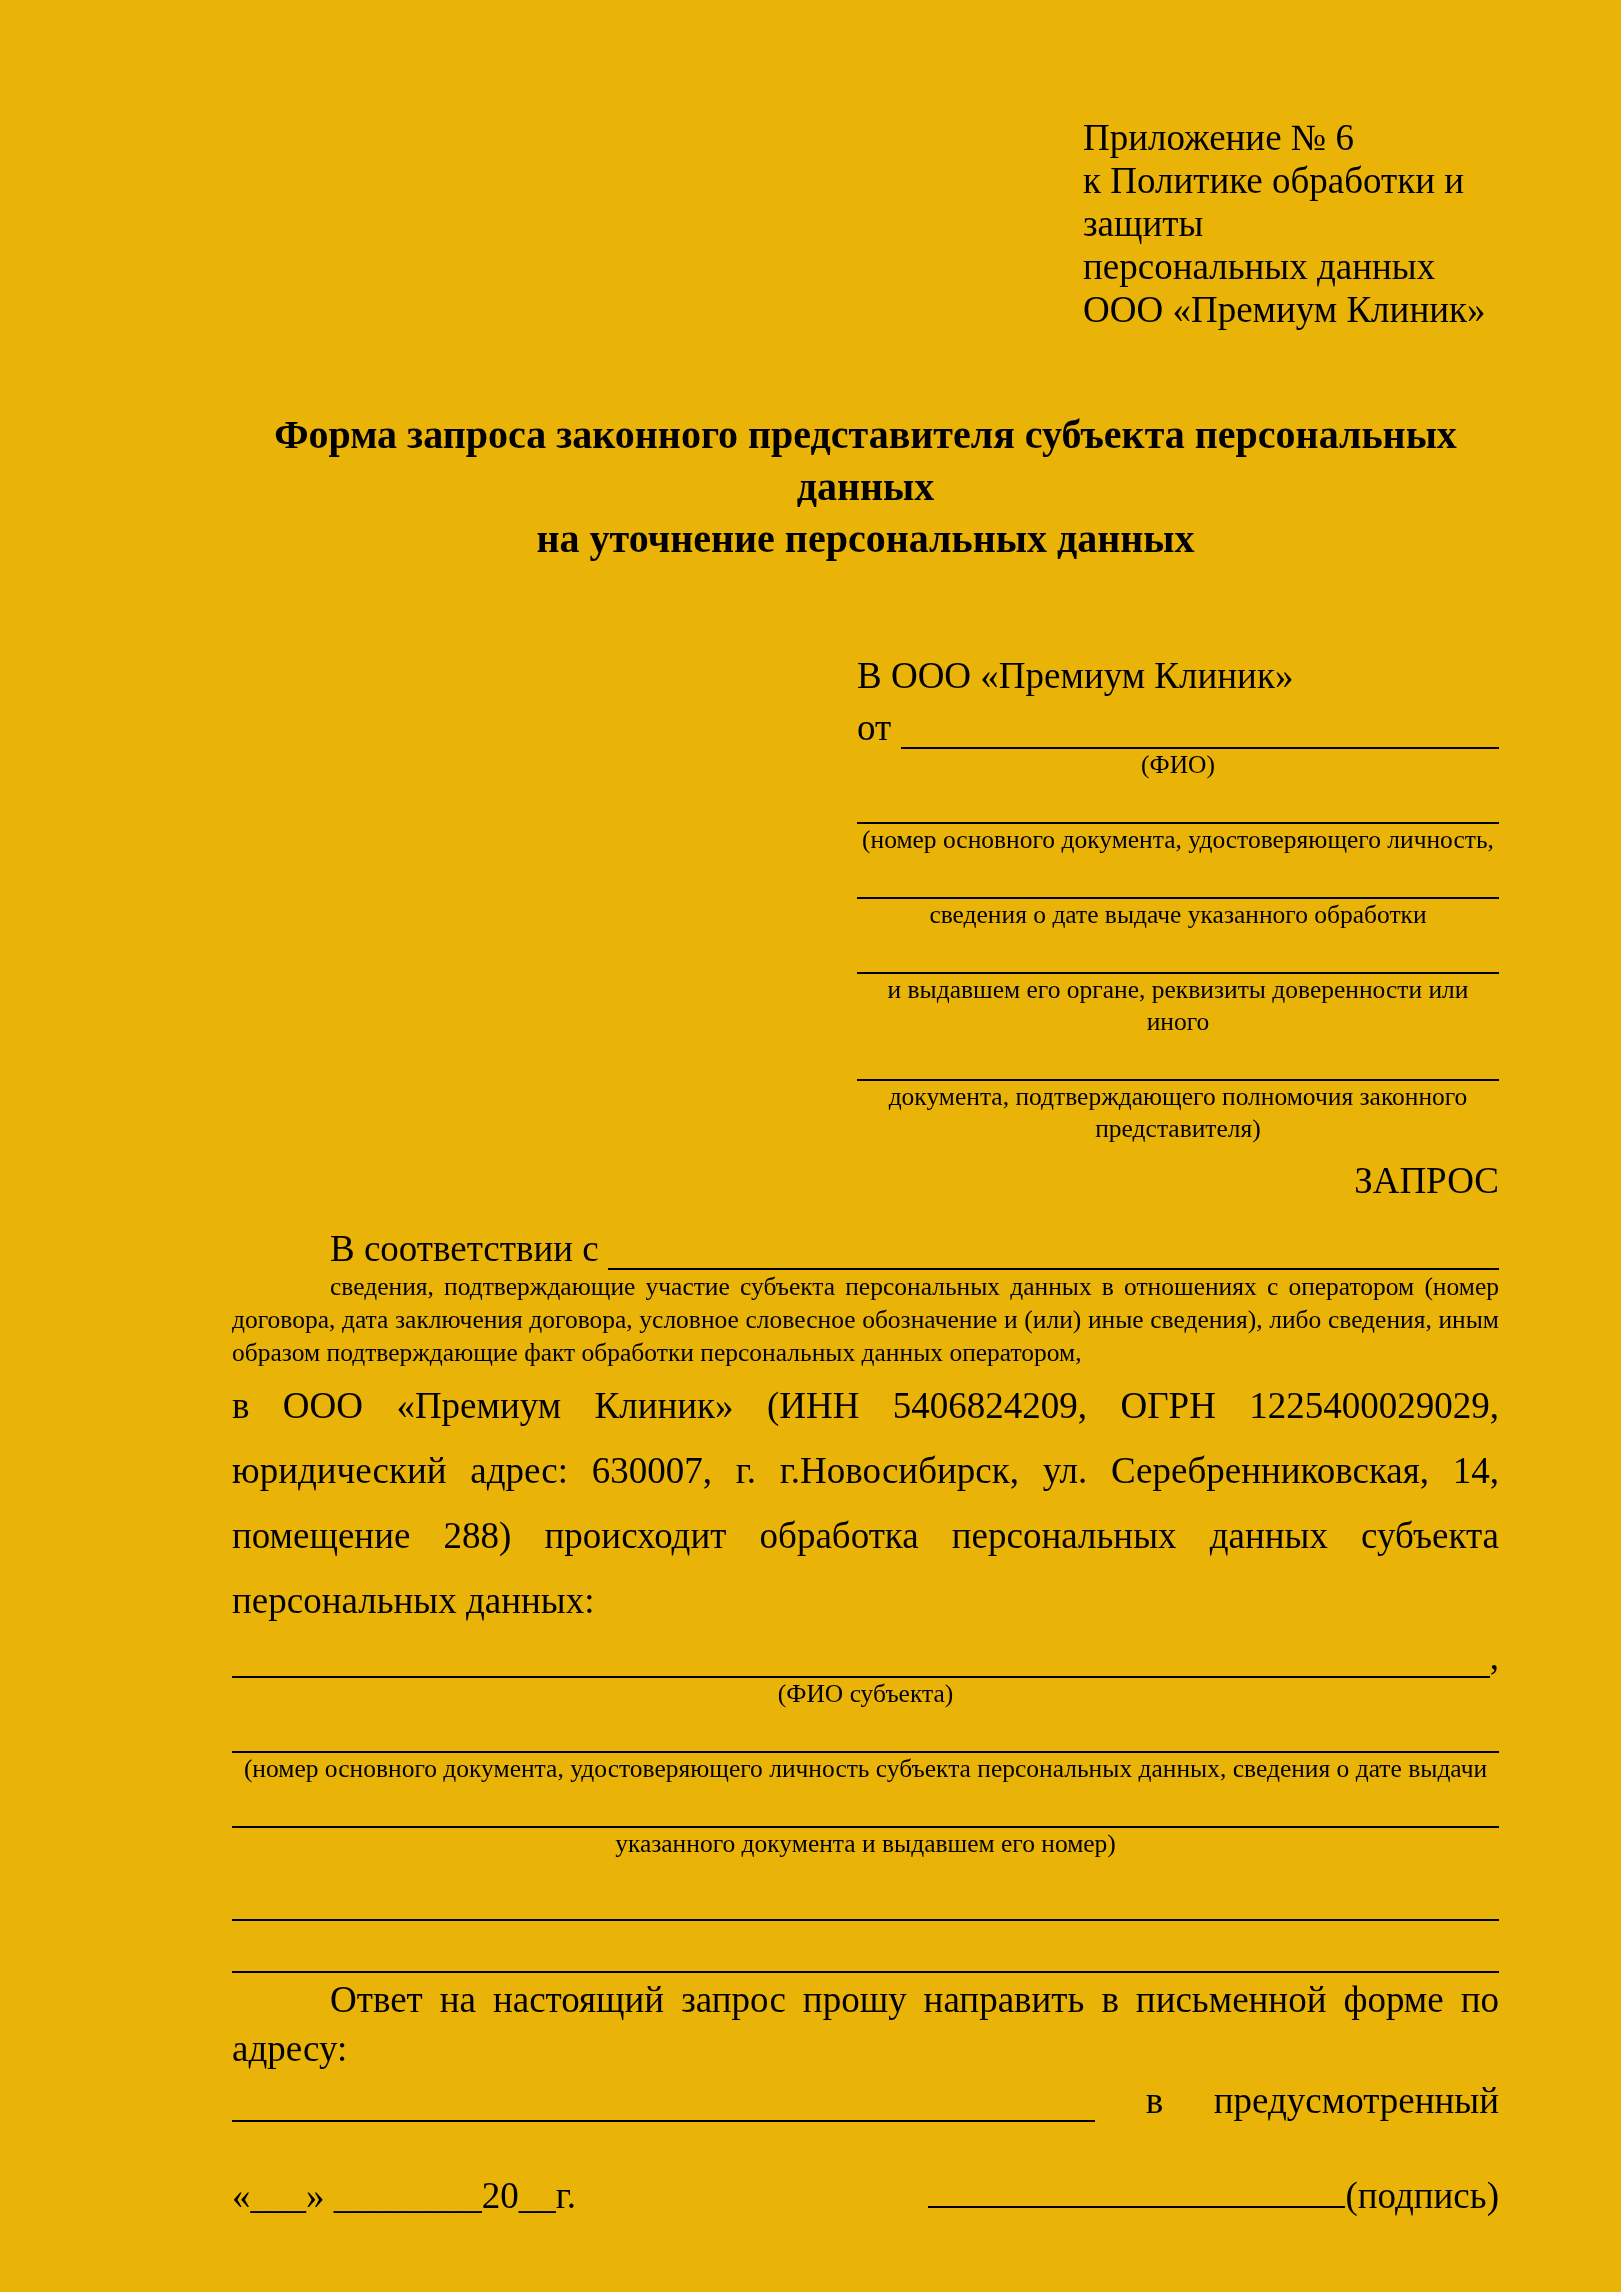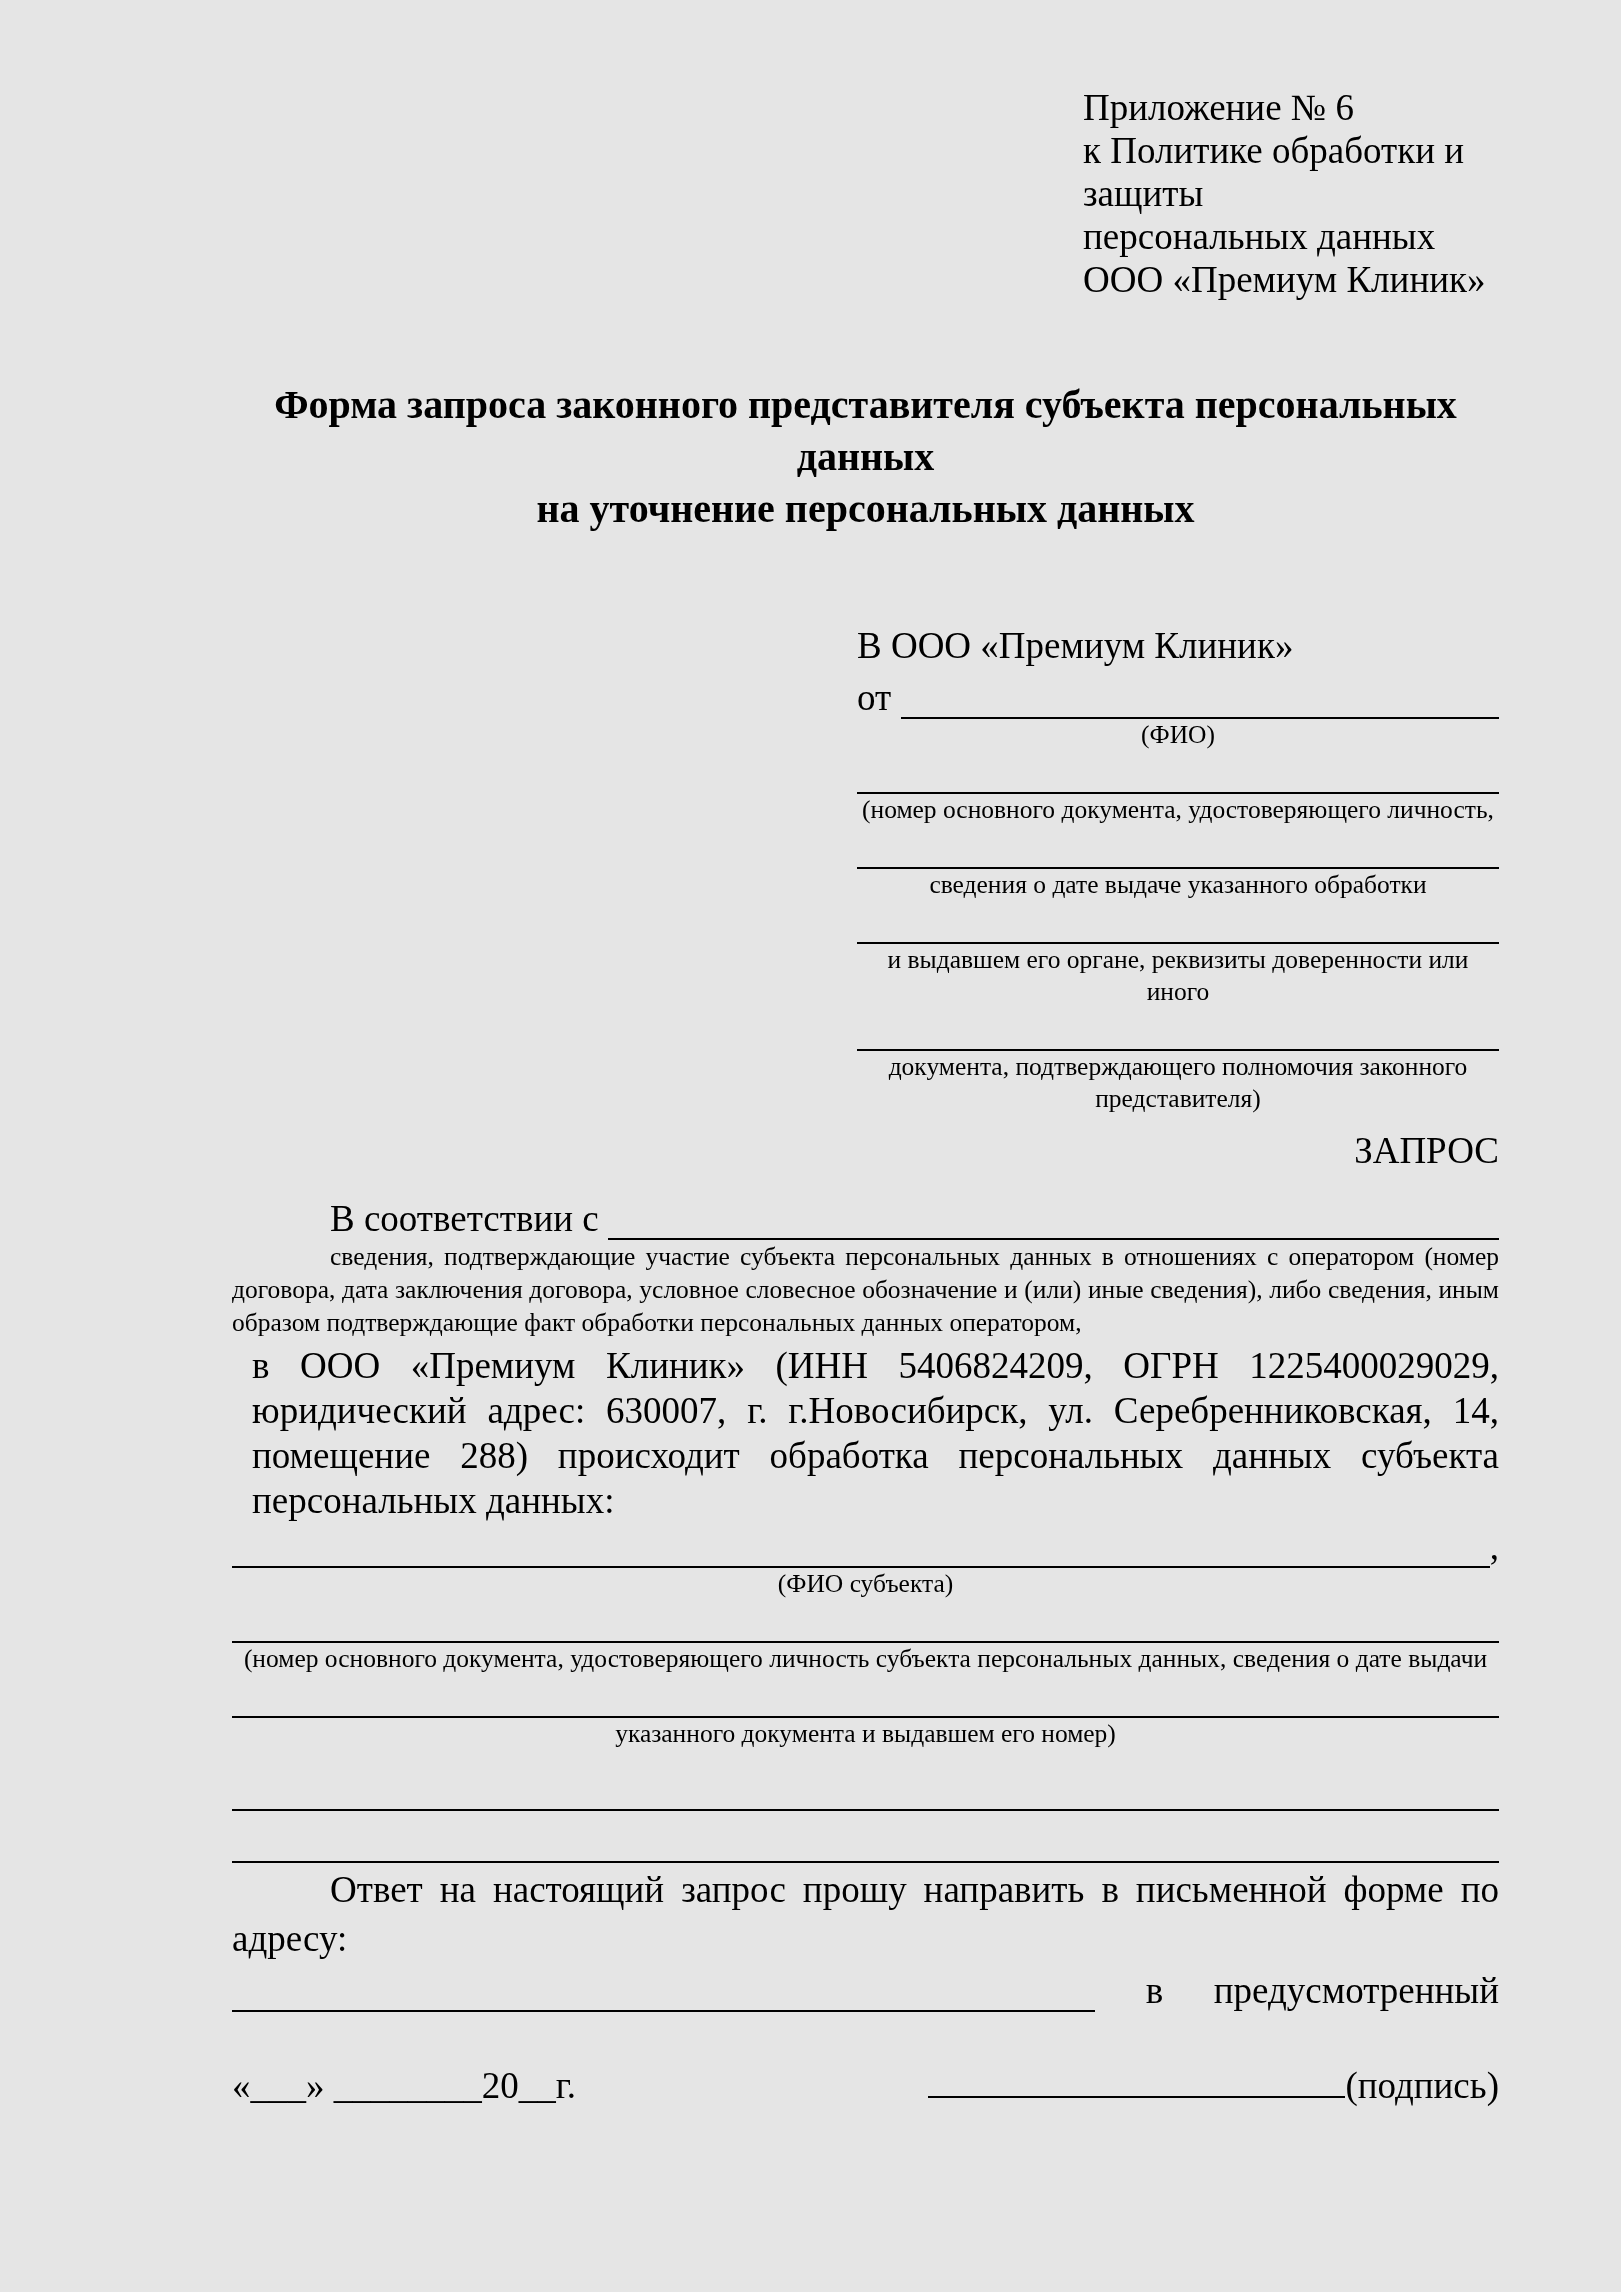--- a/index.html
+++ b/index.html
@@ -1,21 +1,21 @@
 <!DOCTYPE html>
 <html><head>
 <meta charset="utf-8">
 <style>
   html,body { margin:0; padding:0; background:#ffffff; }
   .page {
     position:relative; width:1621px; height:2293px; margin:0 auto;
-    background:#e5e5e5; color:#000;
+    background:#eab308; color:#000;
     font-family:"Liberation Serif","DejaVu Serif",serif;
     font-size:37px; line-height:1.17;
-    box-sizing:border-box; padding:86px 122px 0 232px;
+    box-sizing:border-box; padding:116px 122px 0 232px;
     overflow:hidden;
   }
   .appendix { margin-left:851px; line-height:43px; }
   .doc-title {
     margin-top:78px; text-align:center; font-weight:bold;
     font-size:40px; line-height:52px;
   }
   .addressee { margin-left:625px; margin-top:86px; }
   .addressee-to { line-height:49px; }
   .from-row { display:flex; height:49px; }
@@ -25,21 +25,21 @@
   .u-row { height:41px; border-bottom:2.9px solid #000; }
   .addressee .u-row { margin-top:0; }
   .addressee .group { margin-top:0; }
   .zapros { text-align:right; margin-top:13.7px; }
   .intro-row { display:flex; margin-top:23px; height:45px; }
   .intro-row .ind { width:98px; flex:0 0 auto; }
   .intro-row .lbl { align-self:flex-end; white-space:nowrap; }
   .fineprint {
     font-size:25.5px; line-height:33px; text-align:justify; text-indent:98px;
   }
-  .body-par { text-align:justify; line-height:45px; margin-top:3.9px;margin-left:20px; }
+  .body-par { text-align:justify; line-height:65px; margin-top:3.9px; }
   .comma-row { display:flex; align-items:flex-end; height:45px; }
   .comma-row .fl { flex:1 1 auto; border-bottom:2.9px solid #000; }
   .law-par { text-align:justify; line-height:45px; margin-top:5.9px; }
   .blank1 { margin-top:15.7px; height:43px; border-bottom:2.9px solid #000; }
   .blank2 { margin-top:5.9px; height:45px; border-bottom:2.9px solid #000; }
   .answer-l1 { margin-top:2px; line-height:49px; text-align:justify; text-align-last:justify; }
   .answer-l1 .ind { display:inline-block; width:98px; }
   .answer-l2 { display:flex; justify-content:space-between; align-items:flex-end; height:49px; }
   .answer-l2 .fl { flex:0 0 863px; border-bottom:2.9px solid #000; align-self:stretch; }
   .answer-l3 { line-height:51px; }

